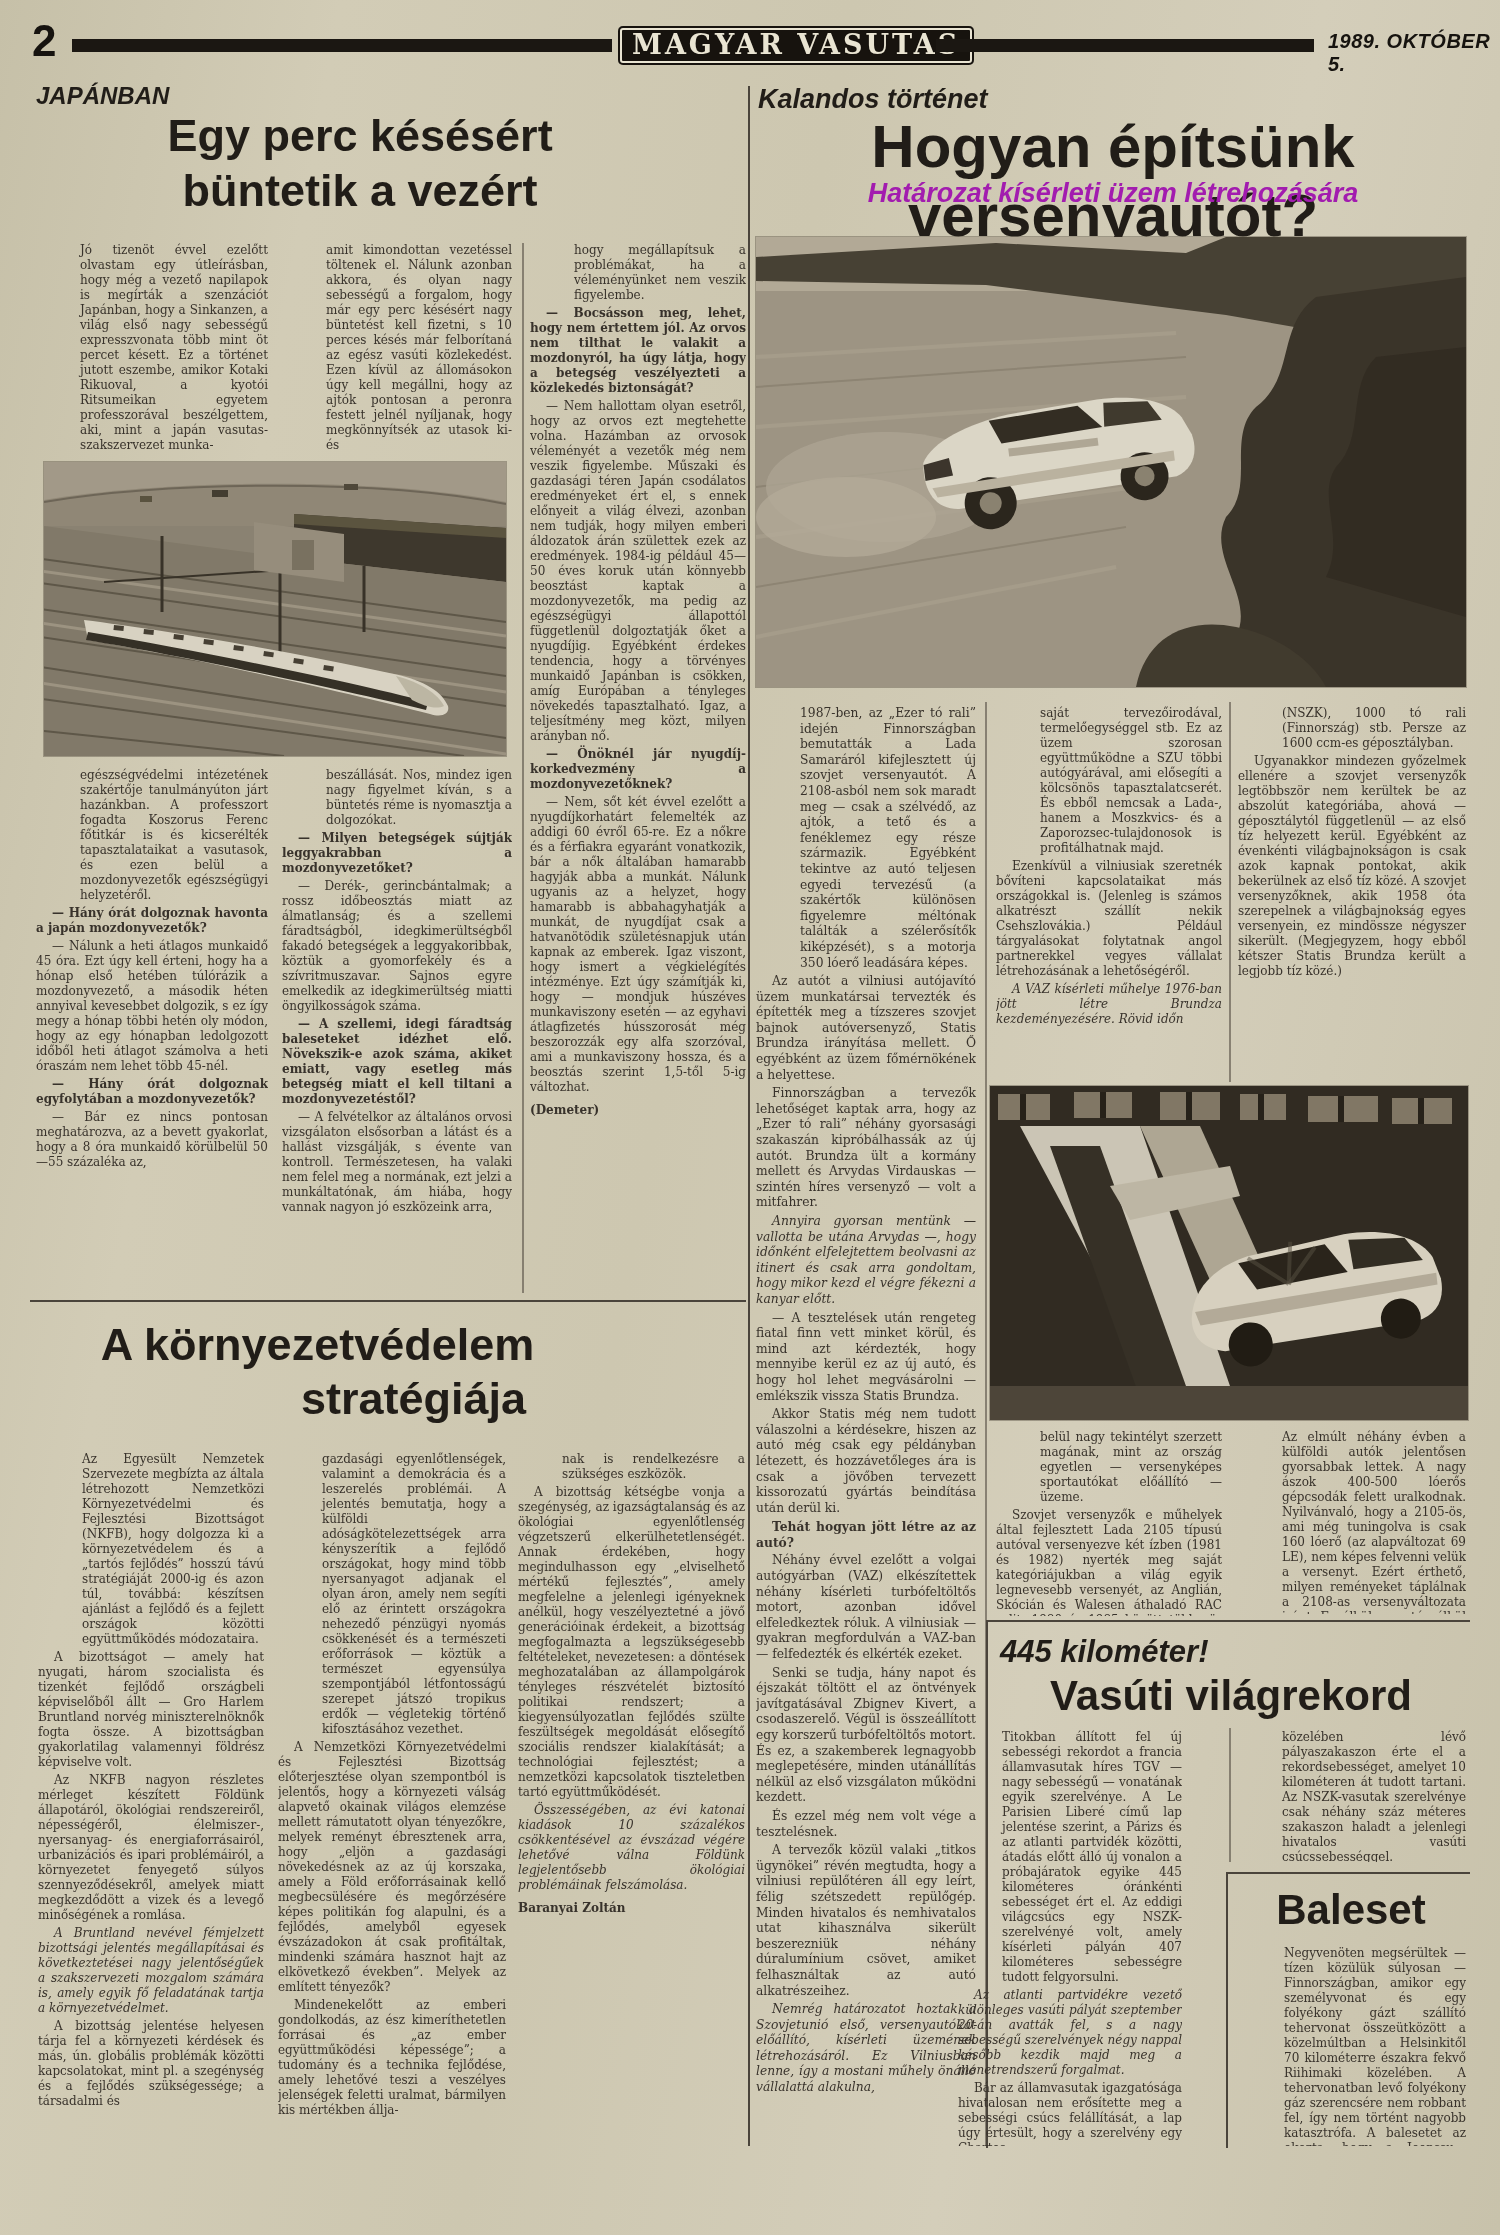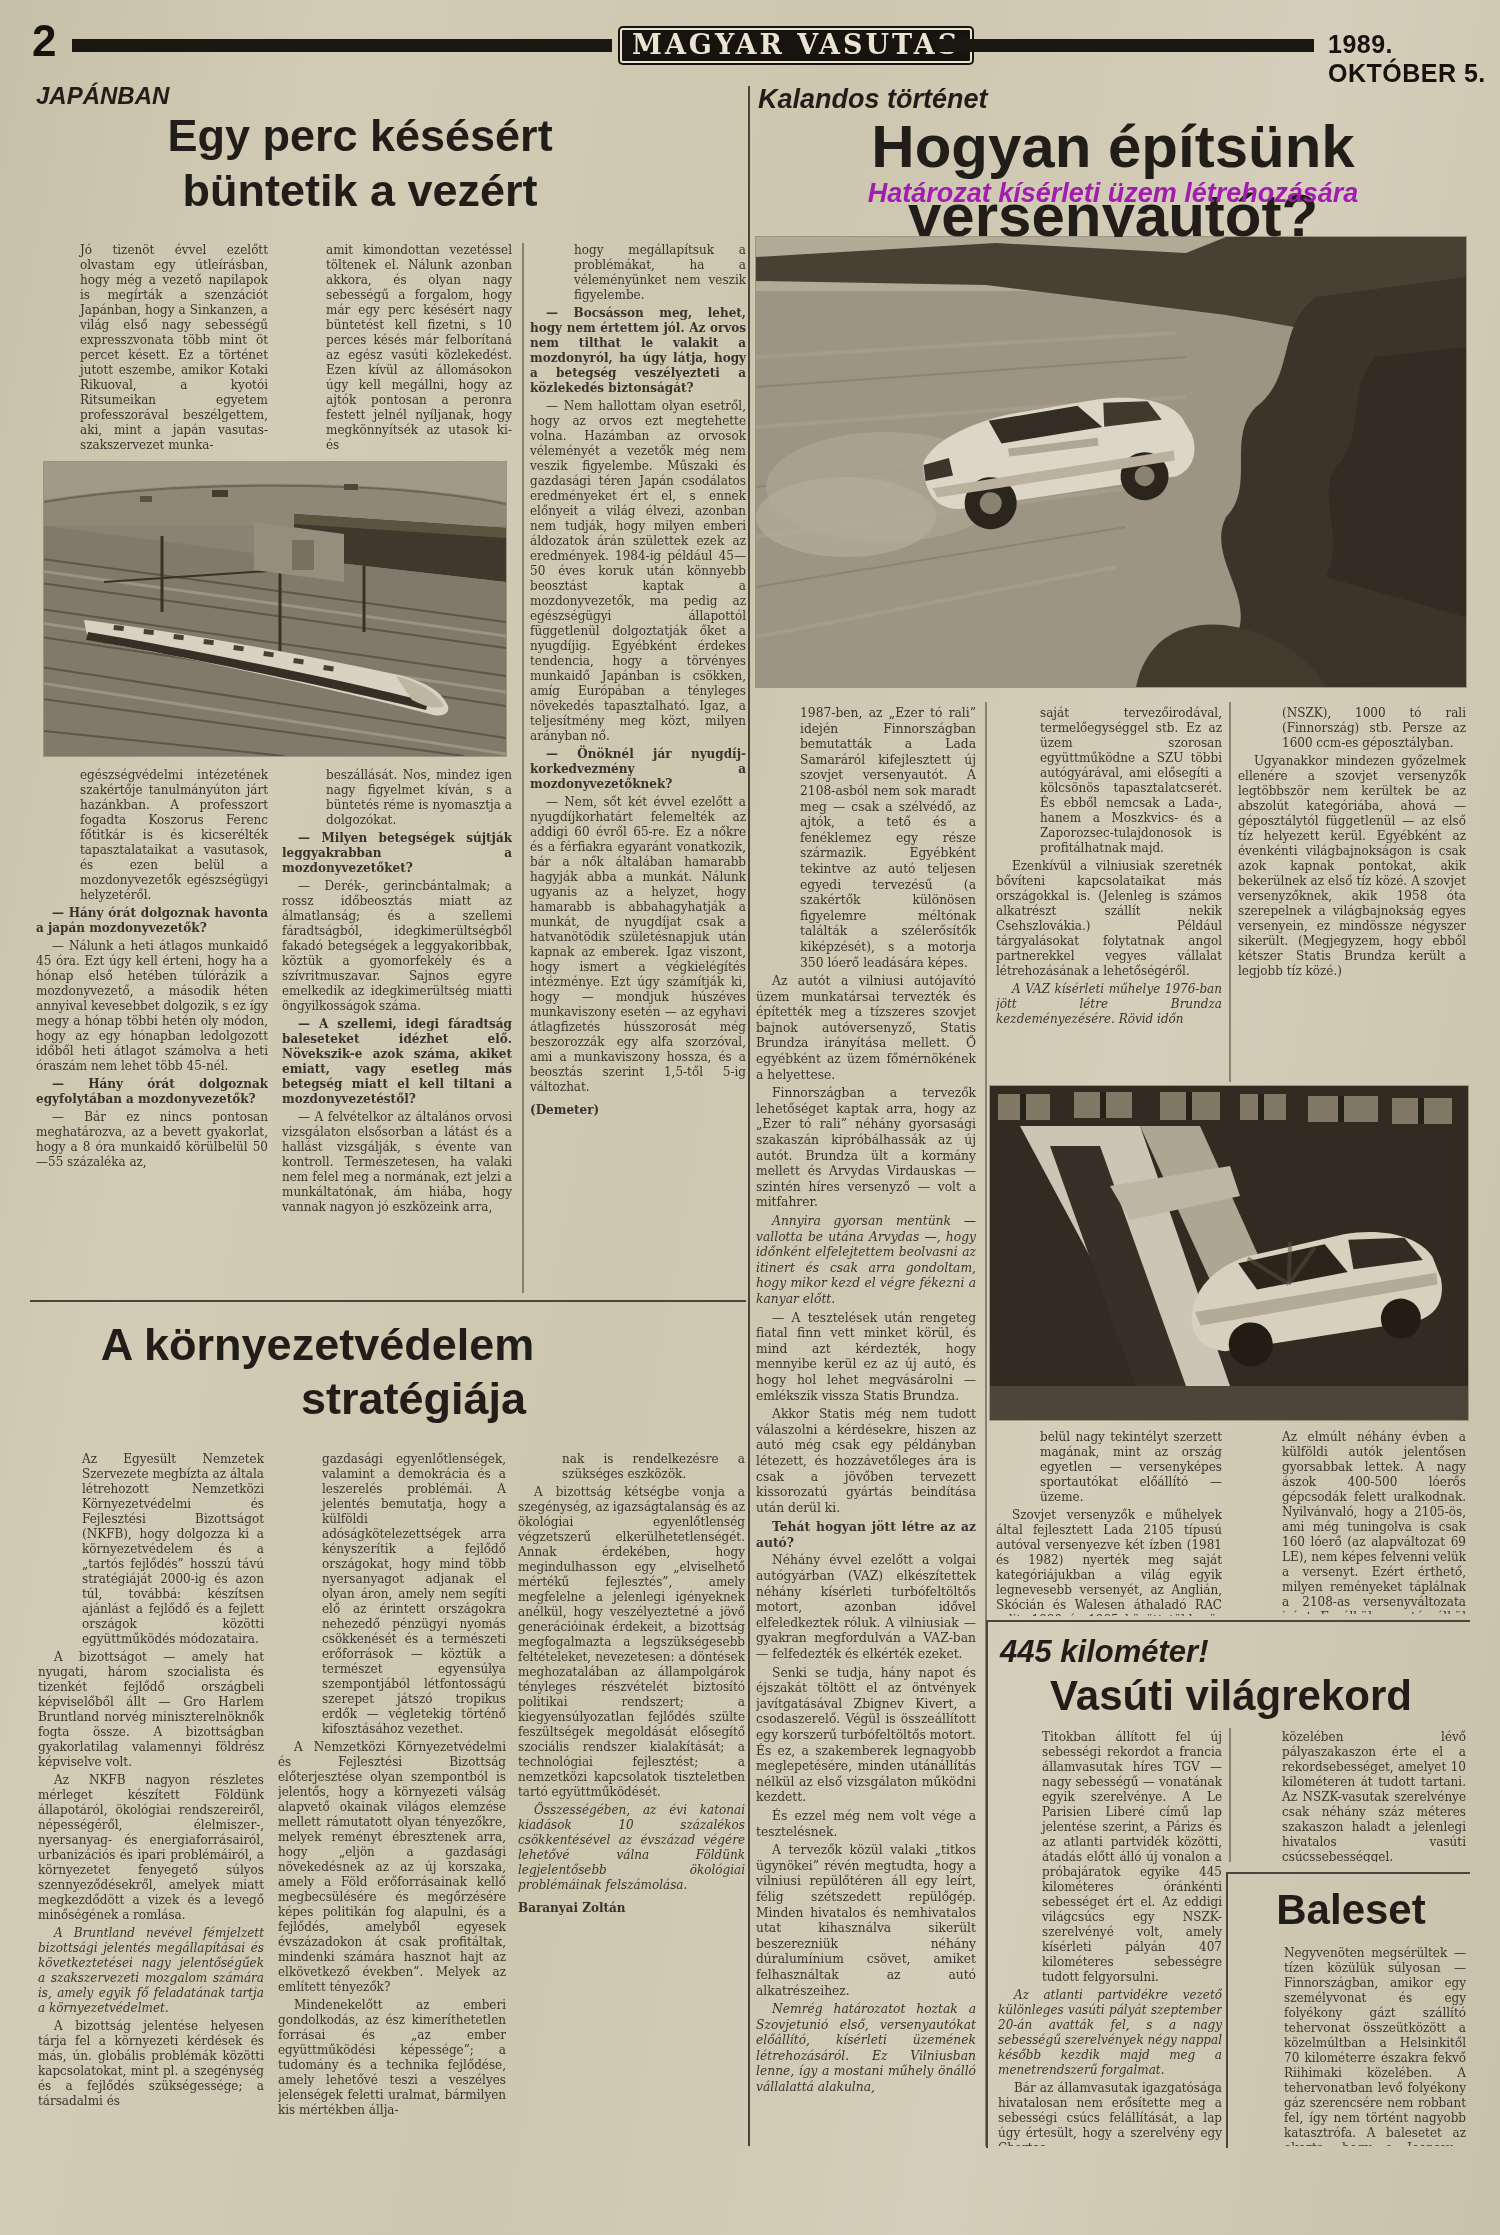--- a/index.html
+++ b/index.html
@@ -17,21 +17,21 @@
   .bar{background:#1b1712;height:13px;}
   .masthead{
     background:#17130e;color:#e9e4d2;
     font-family:"DejaVu Serif",serif;font-weight:bold;
     font-size:27px;letter-spacing:3px;
     padding:3px 14px 5px;border-radius:5px;
     box-shadow:inset 0 0 0 2px #17130e, inset 0 0 0 4px #e9e4d2;
     text-shadow:0 0 1px #17130e;
     white-space:nowrap;
   }
-  .date{font-family:"Liberation Sans",sans-serif;font-weight:bold;font-size:25px;color:#16130f;letter-spacing:.5px;}
+  .date{font-family:"Liberation Sans",sans-serif;font-weight:bold;font-size:20px;color:#16130f;letter-spacing:.5px;font-style:italic;}
   
   .kicker{font-family:"Liberation Sans",sans-serif;font-weight:bold;font-style:italic;color:#211d18;}
   .headline{font-family:"Liberation Sans",sans-serif;font-weight:bold;color:#211d18;text-align:center;}
   .subhead{font-family:"Liberation Sans",sans-serif;font-weight:bold;font-style:italic;color:#a21caf;text-align:center;}
   
   .col{font-size:12px;line-height:15px;text-align:justify;overflow:hidden;color:#38322b;}
   .col p{margin:0 0 3px 0;text-indent:16px;}
   .col p.q{font-weight:bold;}
   .col p.i{font-style:italic;}
   .col p.sig{text-align:left;font-weight:bold;text-indent:0;margin-top:8px;}
@@ -302,21 +302,21 @@
     <p>nak is rendelkezésre a szükséges eszközök.</p>
     <p>A bizottság kétségbe vonja a szegénység, az igazságtalanság és az ökológiai egyenlőtlenség végzetszerű elkerülhetetlenségét. Annak érdekében, hogy megindulhasson egy „elviselhető mértékű fejlesztés”, amely megfelelne a jelenlegi igényeknek anélkül, hogy veszélyeztetné a jövő generációinak érdekeit, a bizottság megfogalmazta a legszükségesebb feltételeket, nevezetesen: a döntések meghozatalában az állampolgárok tényleges részvételét biztosító politikai rendszert; a kiegyensúlyozatlan fejlődés szülte feszültségek megoldását elősegítő szociális rendszer kialakítását; a technológiai fejlesztést; a nemzetközi kapcsolatok tiszteletben tartó együttműködését.</p>
     <p class="i">Összességében, az évi katonai kiadások 10 százalékos csökkentésével az évszázad végére lehetővé válna Földünk legjelentősebb ökológiai problémáinak felszámolása.</p>
     <p class="sig">Baranyai Zoltán</p>
   </div>
 
 <div class="abs hrule" style="left:986px;top:1620px;width:484px;"></div>
 <div class="abs vrule" style="left:986px;top:1620px;height:528px;"></div>
 <div class="abs kicker" style="left:1000px;top:1634px;font-size:31px;">445 kilométer!</div>
 <div class="abs headline" style="left:996px;top:1672px;width:470px;font-size:42px;">Vasúti világrekord</div>
-<div class="abs col first" style="left:998px;top:1730px;width:224px;height:416px;">
+<div class="abs col first" style="left:958px;top:1730px;width:224px;height:416px;">
     <p>Titokban állított fel új sebességi rekordot a francia államvasutak híres TGV — nagy sebességű — vonatának egyik szerelvénye. A Le Parisien Liberé című lap jelentése szerint, a Párizs és az atlanti partvidék közötti, átadás előtt álló új vonalon a próbajáratok egyike 445 kilométeres óránkénti sebességet ért el. Az eddigi világcsúcs egy NSZK-szerelvényé volt, amely kísérleti pályán 407 kilométeres sebességre tudott felgyorsulni.</p>
     <p class="i">Az atlanti partvidékre vezető különleges vasúti pályát szeptember 20-án avatták fel, s a nagy sebességű szerelvények négy nappal később kezdik majd meg a menetrendszerű forgalmat.</p>
     <p>Bár az államvasutak igazgatósága hivatalosan nem erősítette meg a sebességi csúcs felállítását, a lap úgy értesült, hogy a szerelvény egy Chartes</p>
   </div>
 <div class="abs col first" style="left:1238px;top:1730px;width:228px;height:132px;">
     <p>közelében lévő pályaszakaszon érte el a rekordsebességet, amelyet 10 kilométeren át tudott tartani. Az NSZK-vasutak szerelvénye csak néhány száz méteres szakaszon haladt a jelenlegi hivatalos vasúti csúcssebességgel.</p>
   </div>
 
 <div class="abs hrule" style="left:1226px;top:1872px;width:244px;"></div>
 <div class="abs vrule" style="left:1226px;top:1872px;height:276px;"></div>

